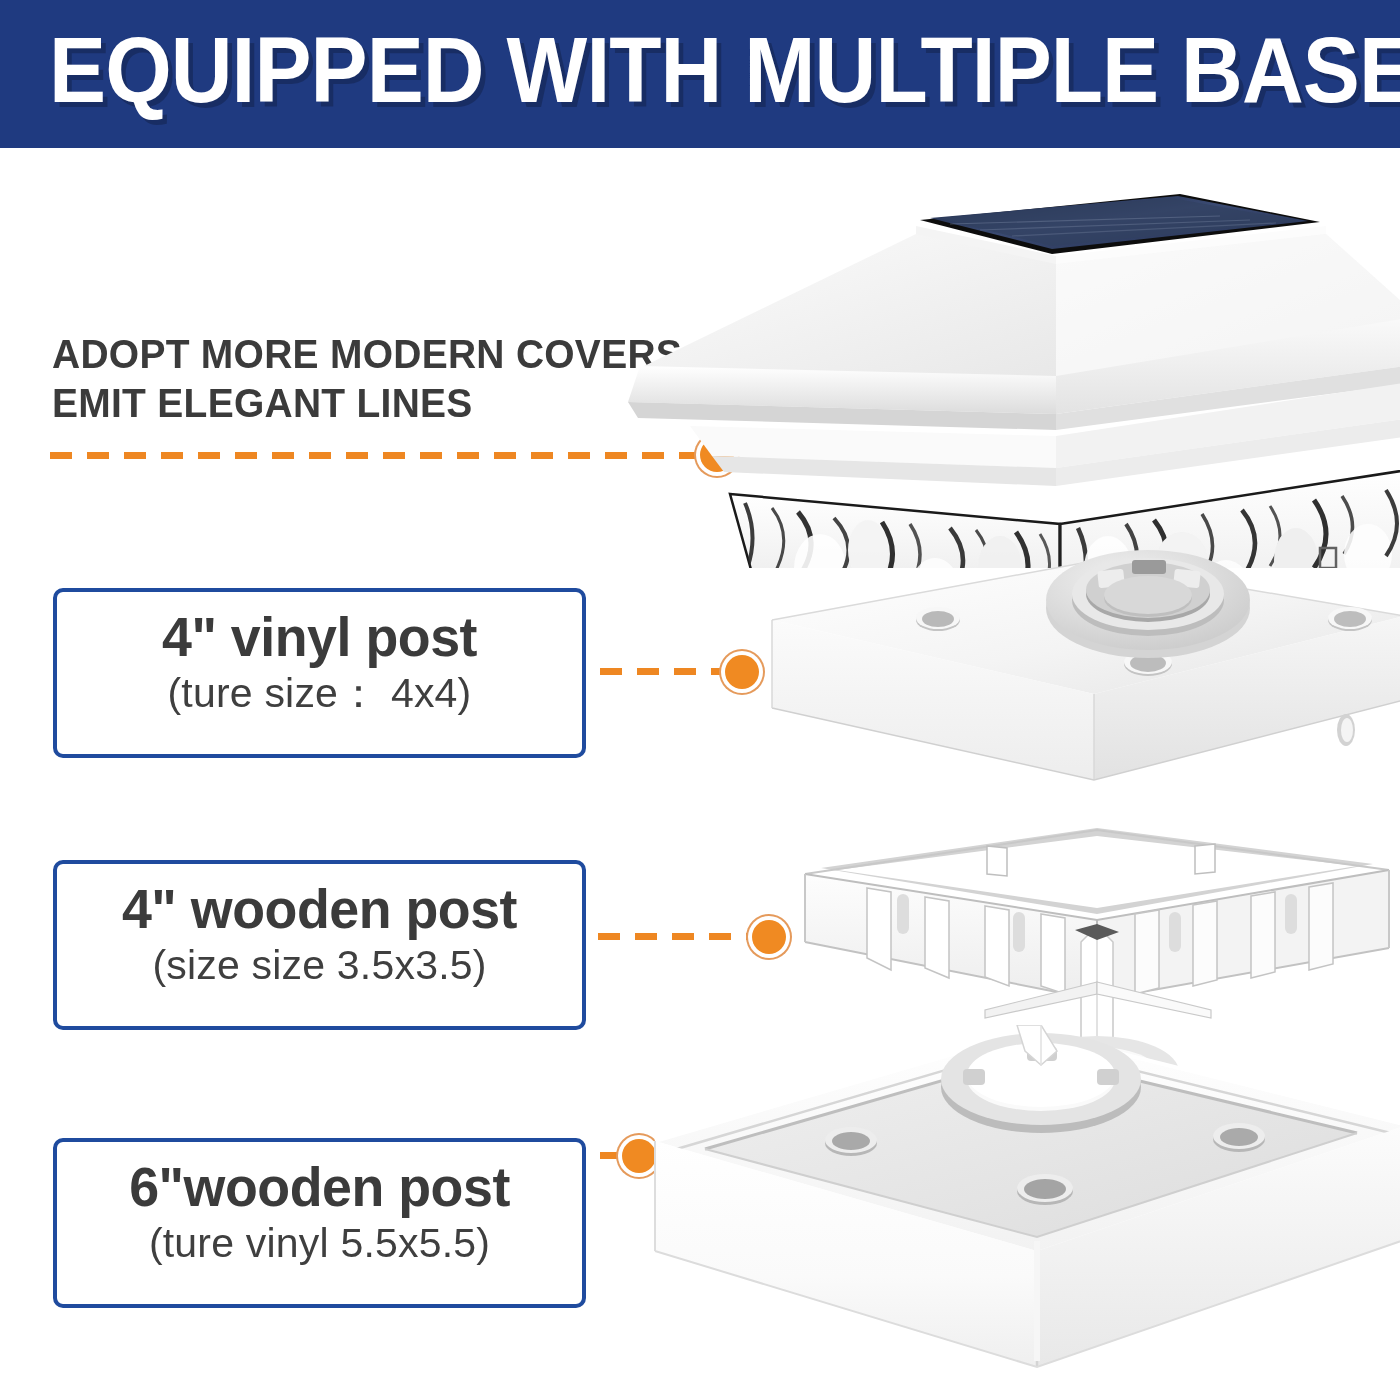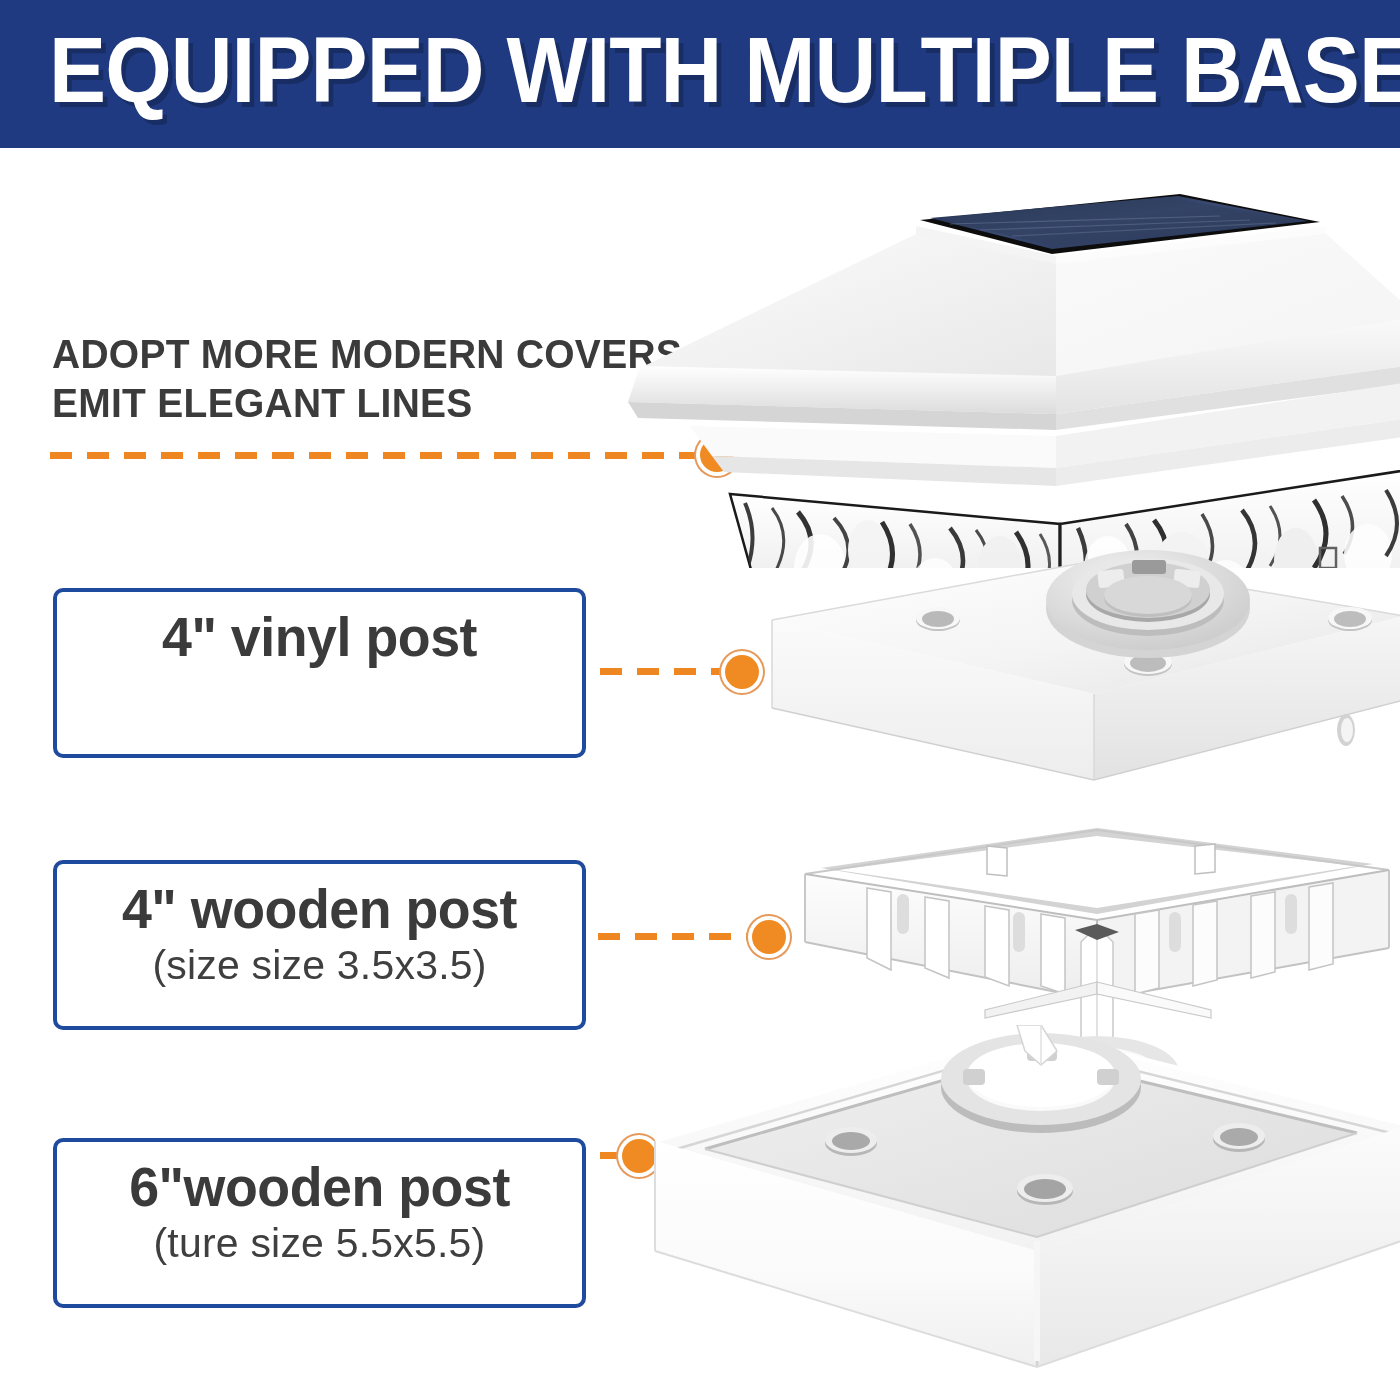--- a/index.html
+++ b/index.html
@@ -141,34 +141,35 @@
   <div class="headline">
     <span class="hl-line">ADOPT MORE MODERN COVERS</span>
     <span class="hl-line">EMIT ELEGANT LINES</span>
   </div>
 
   <div class="dash-line" style="left:50px; top:452px; width:652px;"></div>
   <div class="dot" style="left:700px; top:438px;"></div>
 
   <div class="callout" id="box-vinyl">
     <span class="callout-title">4" vinyl post</span>
+    <span class="callout-sub">(ture size：  4x4)</span>
   </div>
   <div class="dash-line" style="left:600px; top:668px; width:122px;"></div>
   <div class="dot" style="left:725px; top:655px;"></div>
 
   <div class="callout" id="box-wood4">
     <span class="callout-title">4" wooden post</span>
     <span class="callout-sub">(size size  3.5x3.5)</span>
   </div>
   <div class="dash-line" style="left:598px; top:933px; width:152px;"></div>
   <div class="dot" style="left:752px; top:920px;"></div>
 
   <div class="callout" id="box-wood6">
     <span class="callout-title">6"wooden post</span>
-    <span class="callout-sub">(ture size  5.5x5.5)</span>
+    <span class="callout-sub">(ture vinyl  5.5x5.5)</span>
   </div>
   <div class="dash-line" style="left:600px; top:1152px; width:20px;"></div>
   <div class="dot" style="left:622px; top:1139px;"></div>
 
   <div class="art" id="cap">
     <svg width="800" height="400" viewBox="0 0 800 400">
       <defs>
         <linearGradient id="capTopL" x1="0" y1="0" x2="1" y2="1">
           <stop offset="0" stop-color="#FCFCFC"></stop>
           <stop offset="1" stop-color="#E8E8E8"></stop>

